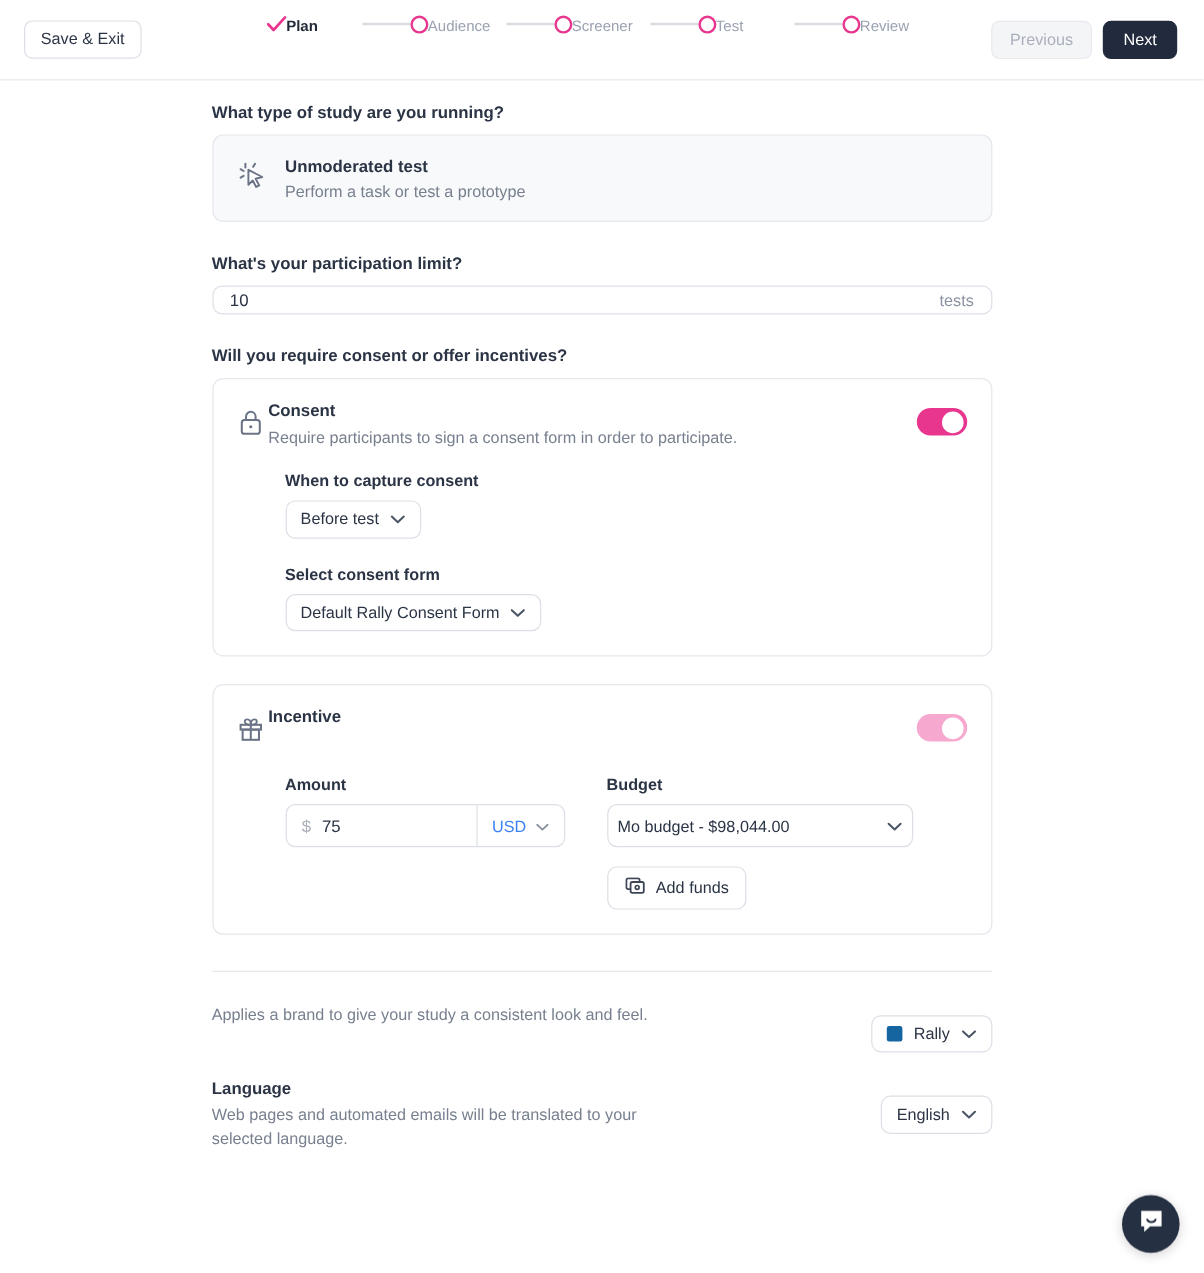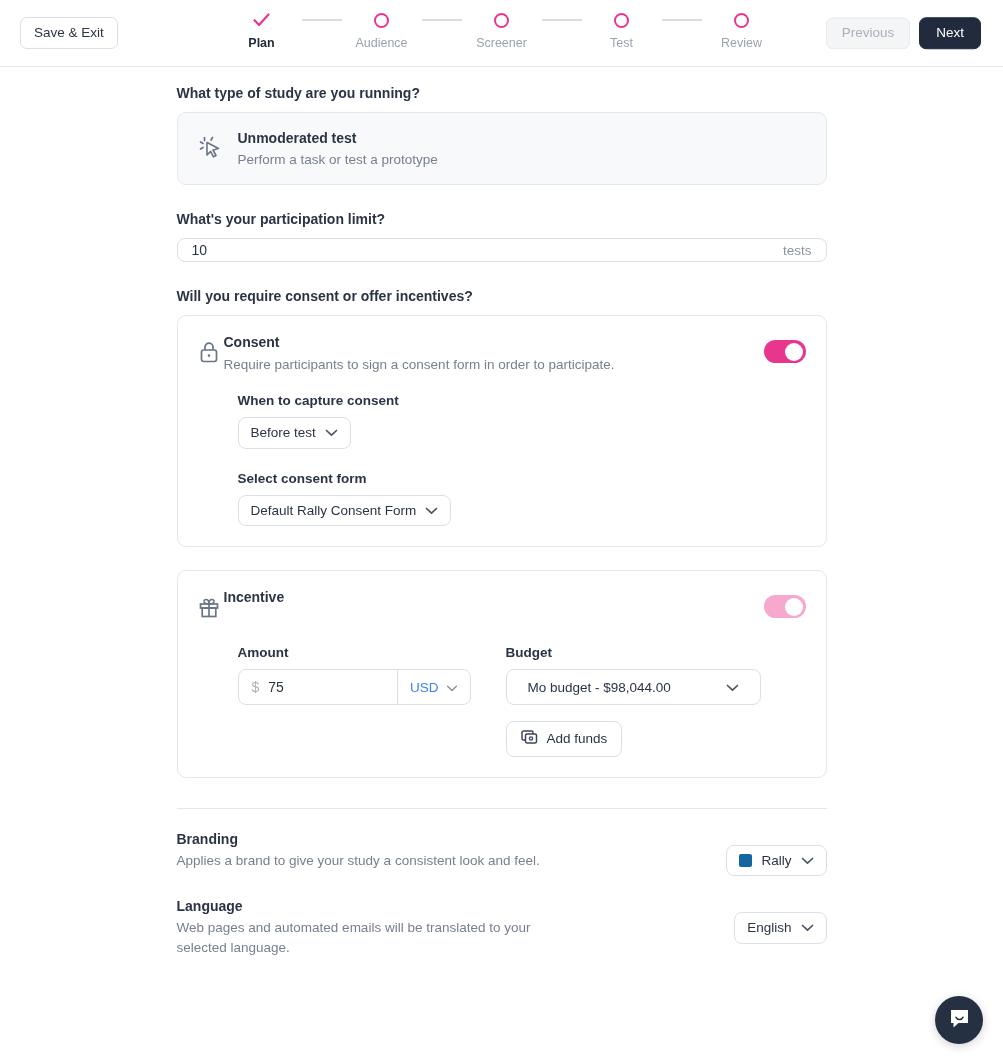--- a/index.html
+++ b/index.html
@@ -40,21 +40,21 @@
   .stepper {
     position: absolute;
     left: 50%;
     transform: translateX(-50%);
     top: 8px;
     display: flex;
     align-items: flex-start;
   }
   .step {
     display: flex;
-    flex-direction: column;
+    flex-direction: row;
     align-items: center;
     width: 80px;
   }
   .step-mark {
     height: 24px;
     display: flex;
     align-items: center;
     justify-content: center;
   }
   .step-circle {
@@ -279,21 +279,21 @@
   }
 
   .budget-select {
     display: flex;
     align-items: center;
     justify-content: space-between;
     border: 1px solid #dcdfe5;
     border-radius: 8px;
     background: #ffffff;
     height: 36px;
-    padding: 0 21px;
+    padding: 0 8px;
     font-size: 13.5px;
     color: #2b3445;
     cursor: pointer;
     width: 255px;
   }
   .add-funds {
     margin-top: 16px;
     display: inline-flex;
     align-items: center;
     gap: 9px;
@@ -551,21 +551,20 @@
           </button>
         </div>
       </div>
     </div>
   </div>
 
   <hr class="divider">
 
   <div class="row">
     <div class="row-texts">
-      <div class="row-title">Branding</div>
       <div class="row-desc">Applies a brand to give your study a consistent look and feel.</div>
     </div>
     <div class="row-control">
       <div class="select">
         <span class="brand-swatch"></span>
         <span>Rally</span>
         <span class="chev">
           <svg width="13" height="8" viewBox="0 0 13 8">
             <path d="M1.5 1.5 L6.5 6.2 L11.5 1.5" fill="none" stroke="#4b5565" stroke-width="1.7" stroke-linecap="round" stroke-linejoin="round"></path>
           </svg>

